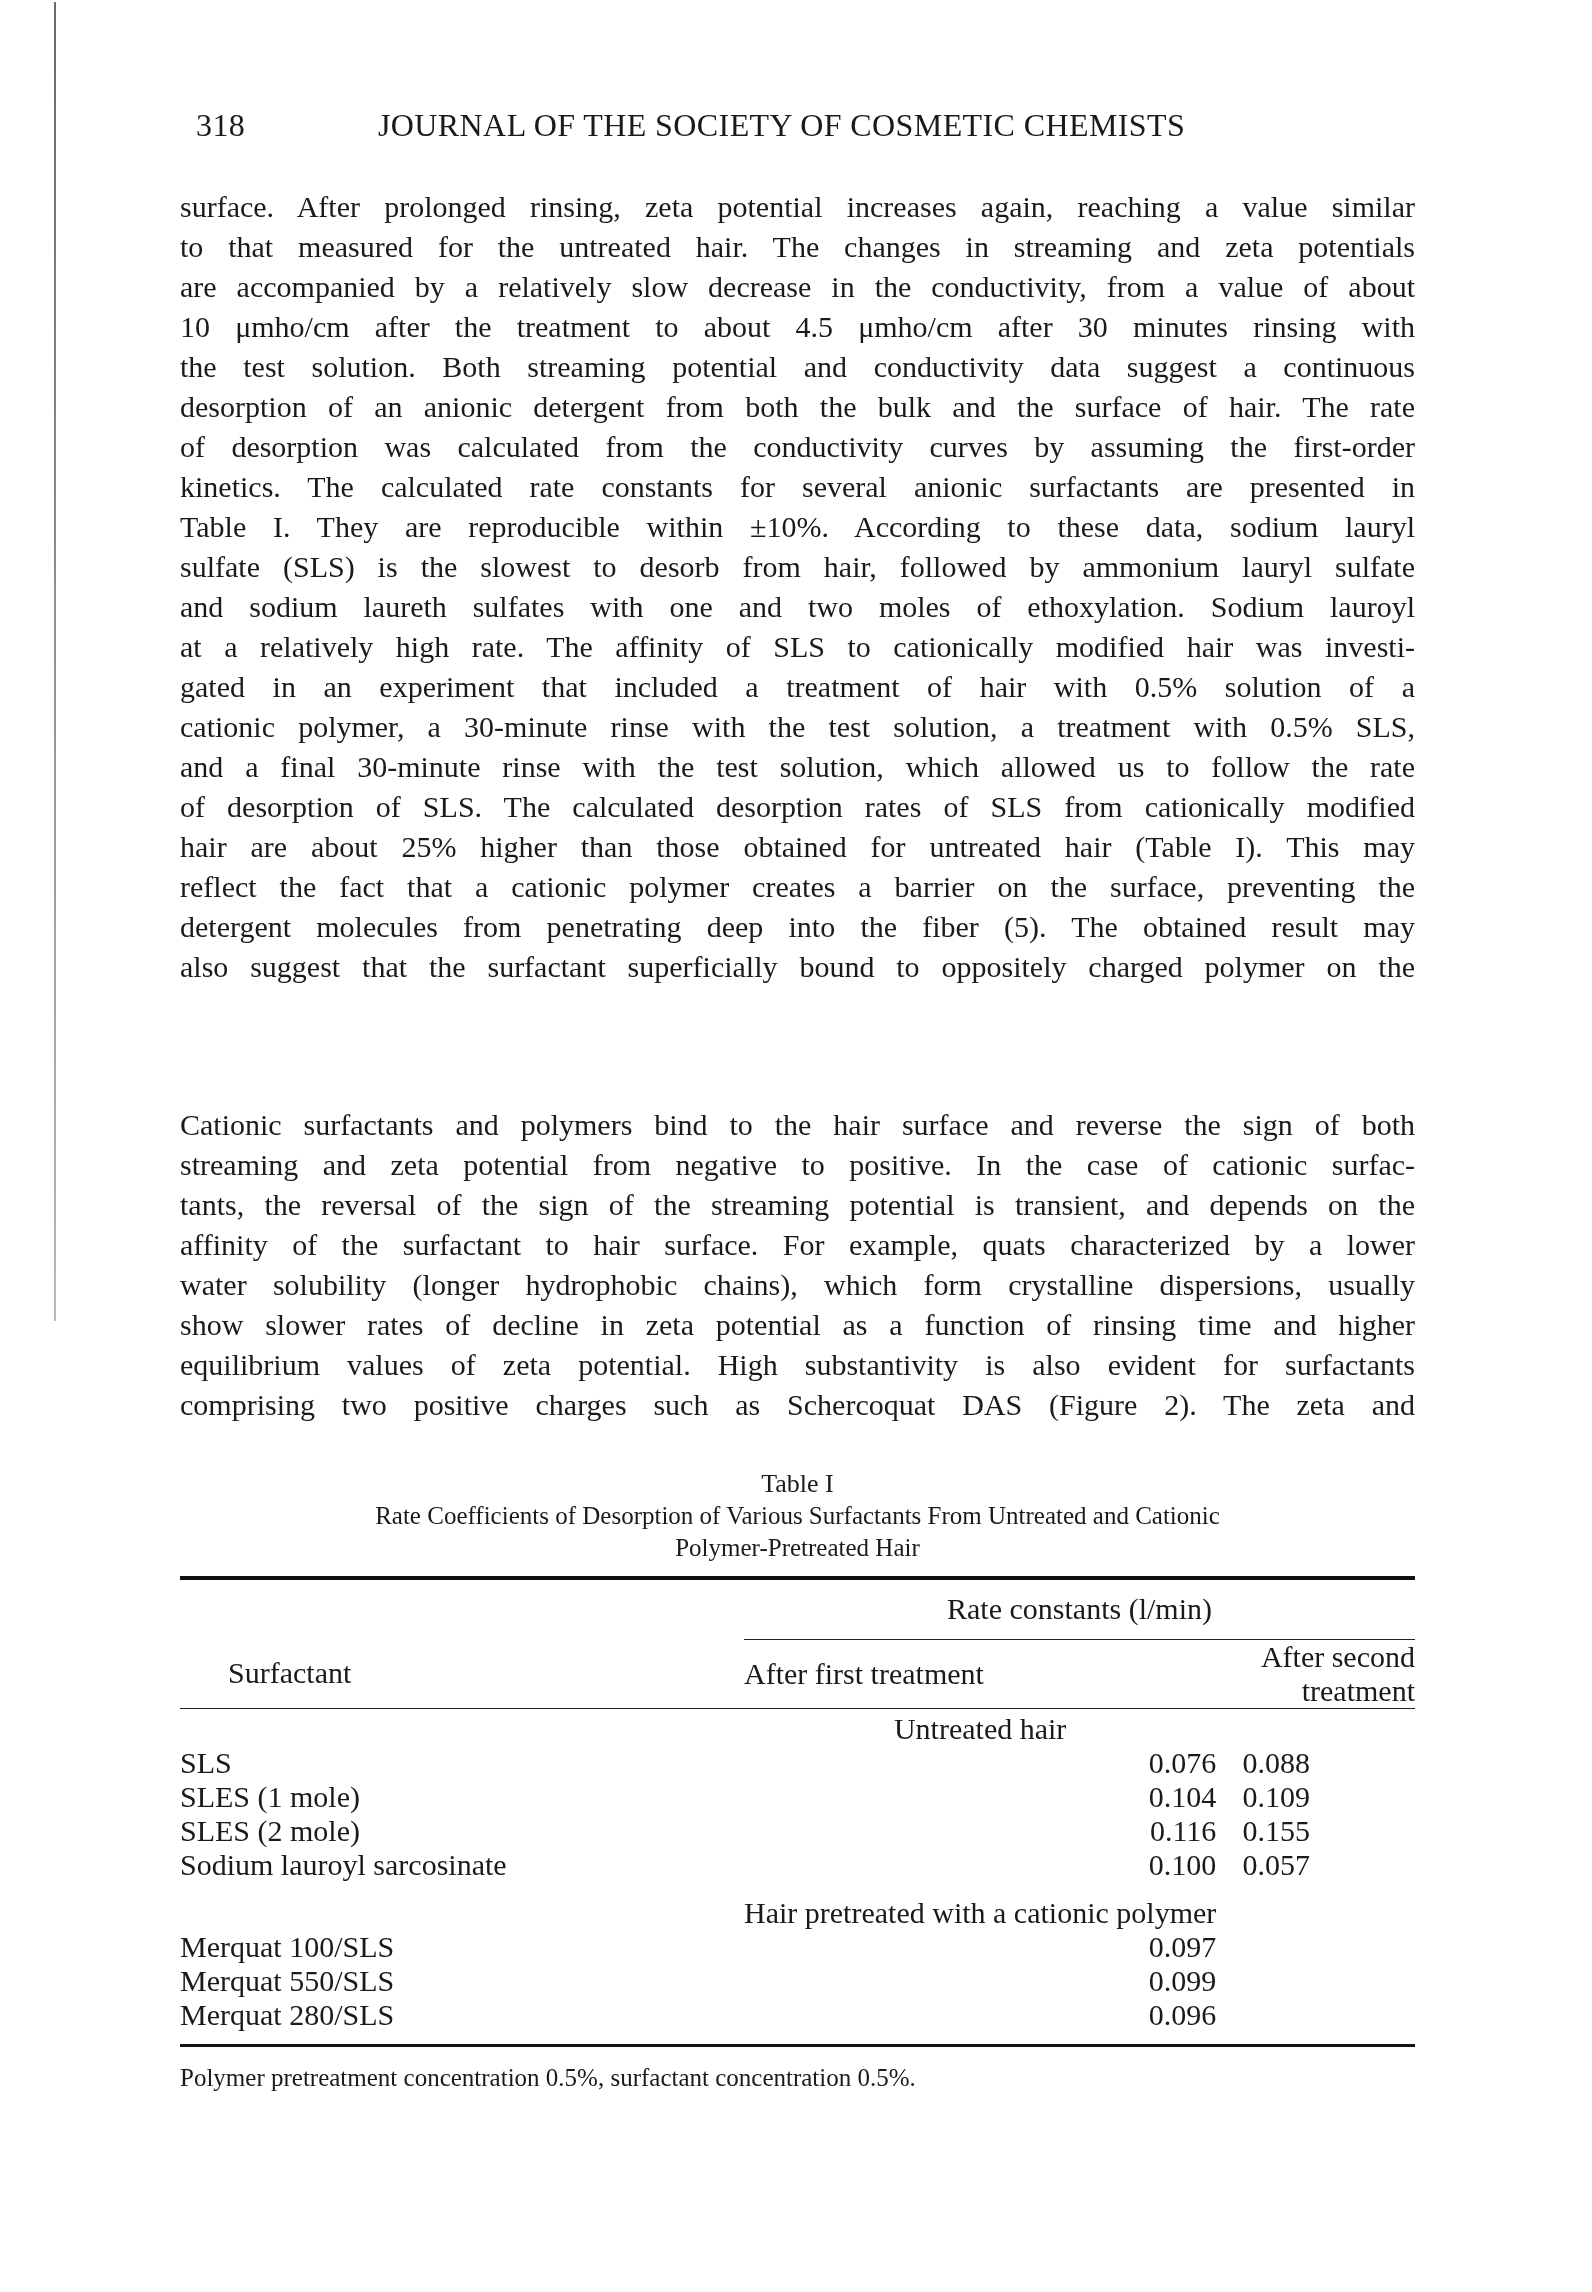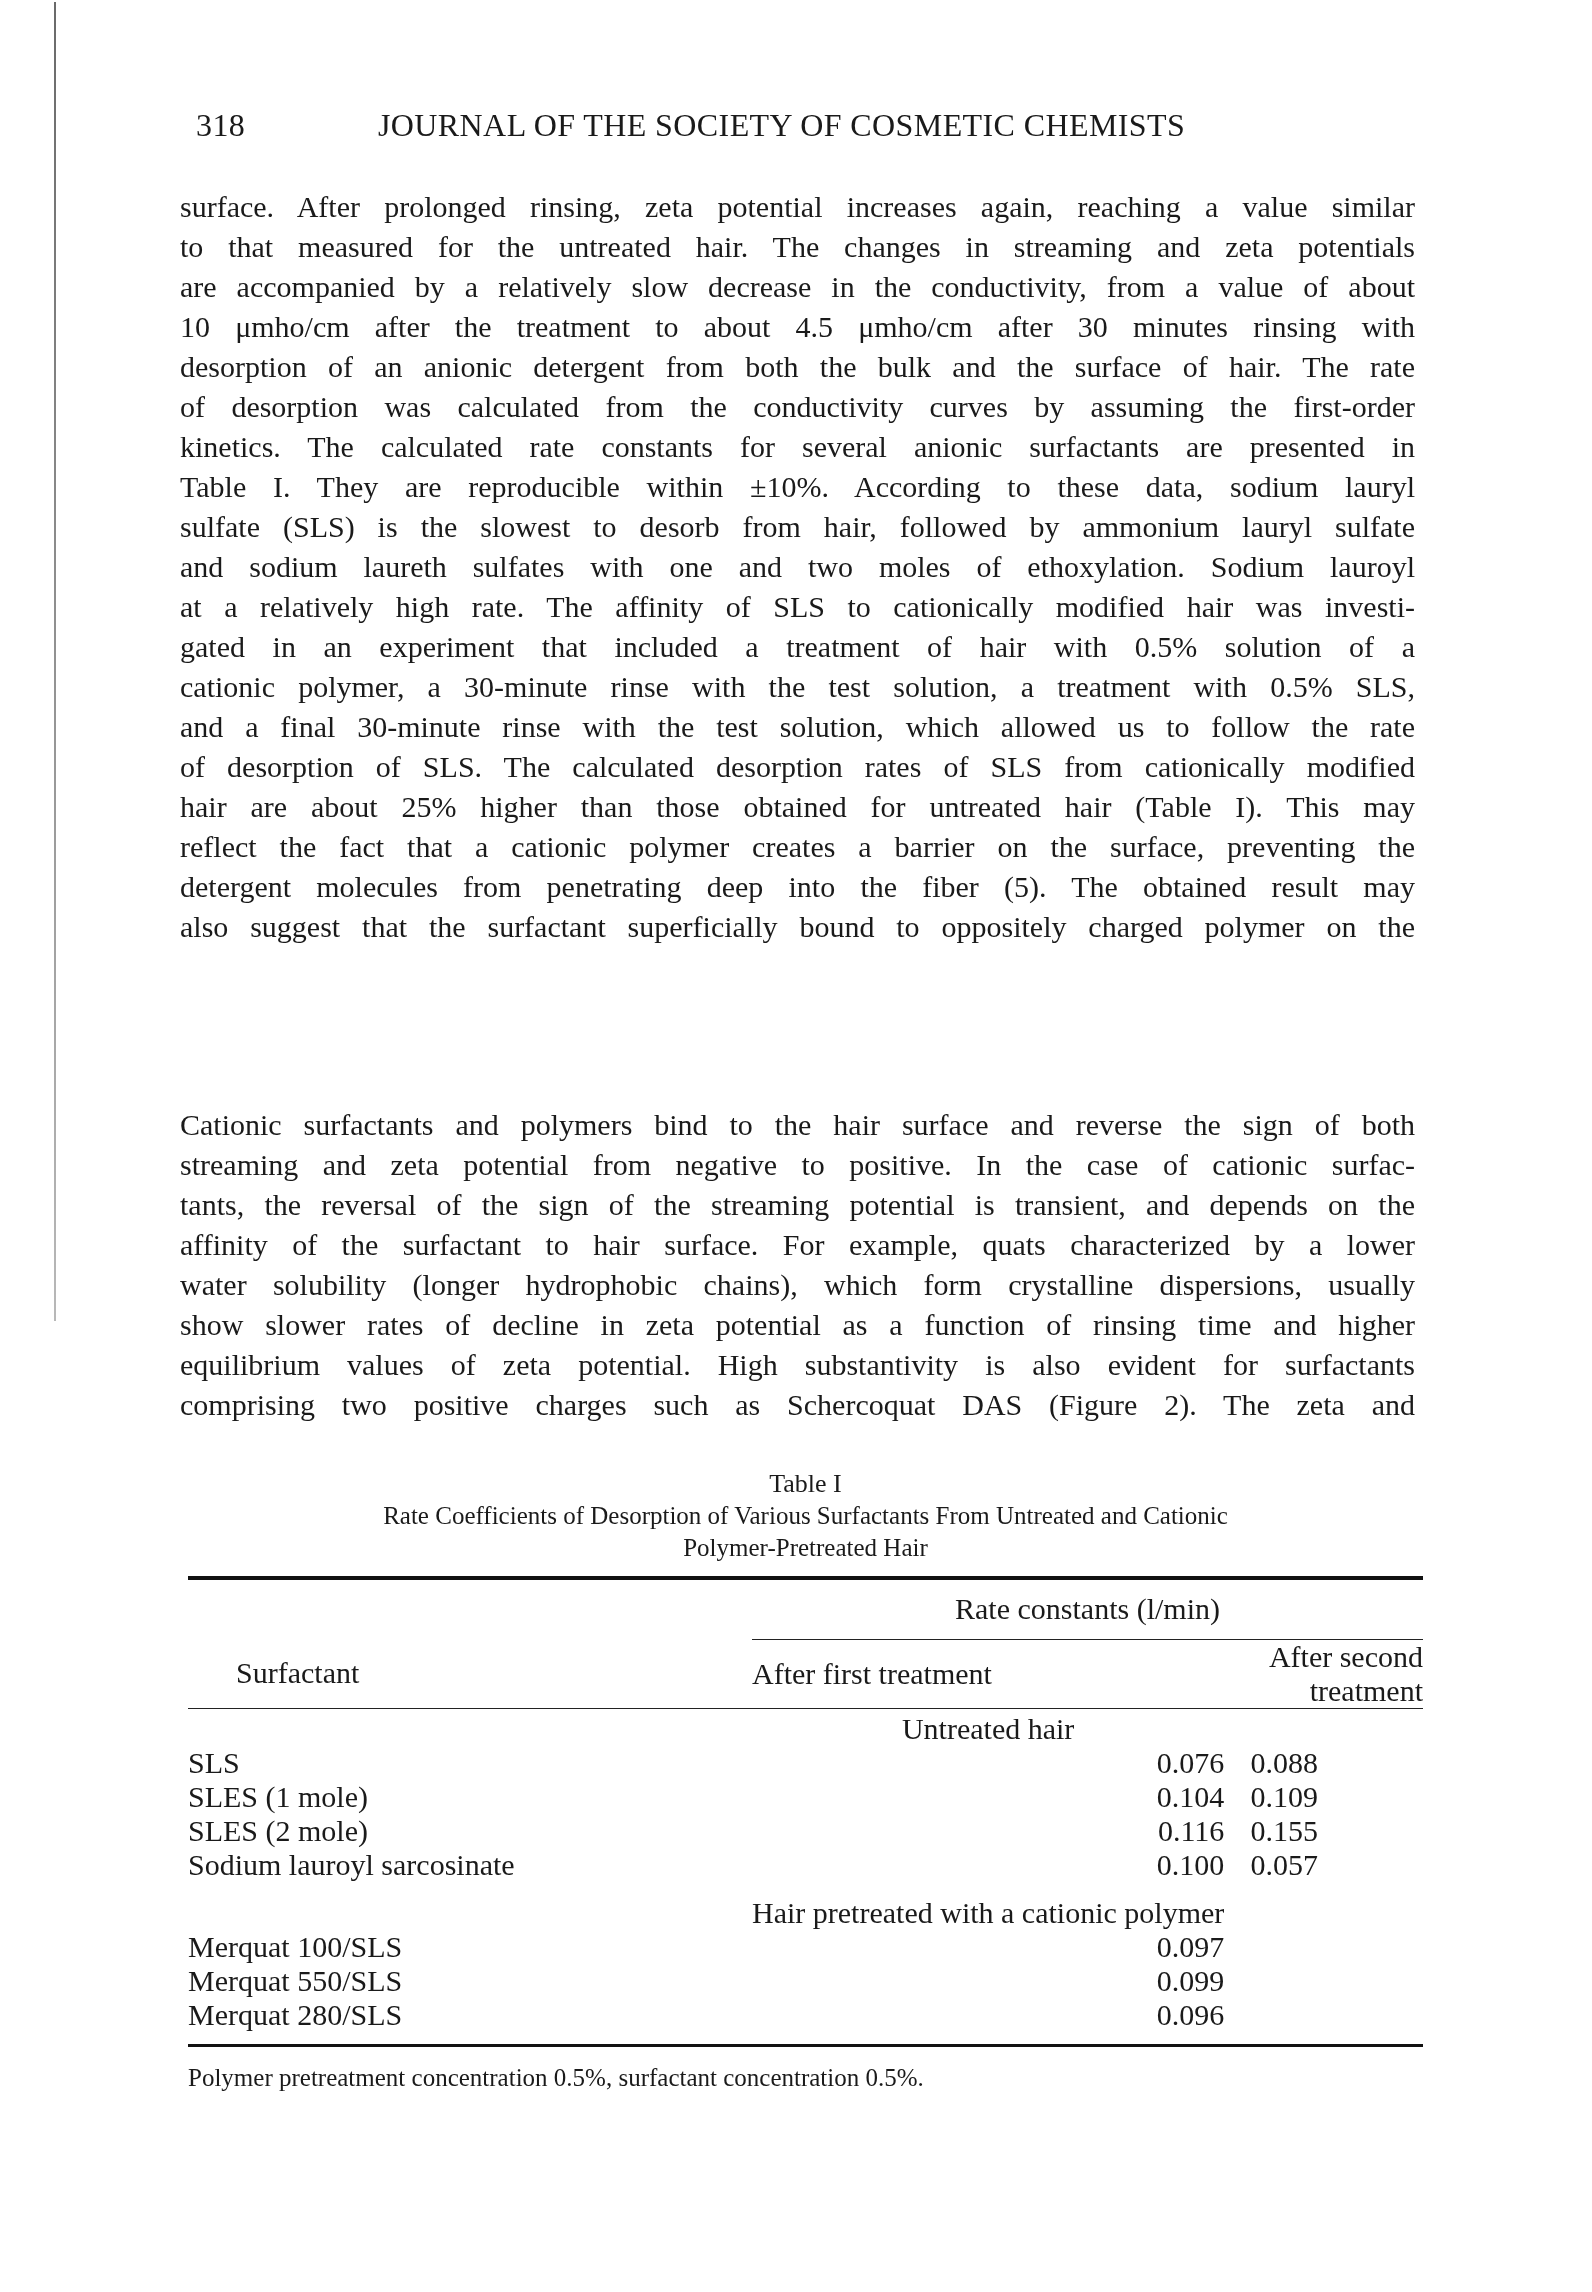--- a/index.html
+++ b/index.html
@@ -8,21 +8,21 @@
   .scan-edge { position:absolute; left:54px; top:1.9px; width:1.9px; height:1319px;
                background:linear-gradient(#6a6a6a,#8a8a8a 40%,#b8b8b8); }
   .running-head { position:absolute; top:107px; left:196px; font-size:32px; letter-spacing:0.4px; white-space:nowrap; }
   .running-head .page-num { display:inline-block; width:182px; }
   .body-text { position:absolute; left:180px; width:1235px; font-size:30px; line-height:40px;
                text-align:justify; }
   .para1 { top:187px; }
   .para2 { top:1105px; }
   .line { display:block; text-align:justify; text-align-last:justify; white-space:nowrap; }
   .line.last { text-align-last:left; }
-  .table-block { position:absolute; left:188px; width:1235px; top:1468px; }
+  .table-block { position:absolute; left:180px; width:1235px; top:1468px; }
   .table-title { text-align:center; font-size:26px; line-height:32px; }
   .table-caption { text-align:center; font-size:25px; line-height:32px; }
   .rule-thick { height:3.8px; background:#111; margin:0; }
   table.data { width:100%; border-collapse:collapse; font-size:30px; }
   table.data td, table.data th { padding:0; font-weight:normal; }
   .col-name { width:516px; text-align:left; }
   .col-first { width:315px; text-align:right; }
   .col-second { text-align:right; padding-right:105px !important; }
   .footnote { font-size:25px; margin-top:17px; }
 </style>
@@ -33,20 +33,21 @@
 
 <div class="running-head">
   <span class="page-num">318</span><span>JOURNAL OF THE SOCIETY OF COSMETIC CHEMISTS</span>
 </div>
 
 <div class="body-text para1">
   <span class="line">surface. After prolonged rinsing, zeta potential increases again, reaching a value similar</span>
   <span class="line">to that measured for the untreated hair. The changes in streaming and zeta potentials</span>
   <span class="line">are accompanied by a relatively slow decrease in the conductivity, from a value of about</span>
   <span class="line">10 μmho/cm after the treatment to about 4.5 μmho/cm after 30 minutes rinsing with</span>
+  <span class="line">the test solution. Both streaming potential and conductivity data suggest a continuous</span>
   <span class="line">desorption of an anionic detergent from both the bulk and the surface of hair. The rate</span>
   <span class="line">of desorption was calculated from the conductivity curves by assuming the first-order</span>
   <span class="line">kinetics. The calculated rate constants for several anionic surfactants are presented in</span>
   <span class="line">Table I. They are reproducible within ±10%. According to these data, sodium lauryl</span>
   <span class="line">sulfate (SLS) is the slowest to desorb from hair, followed by ammonium lauryl sulfate</span>
   <span class="line">and sodium laureth sulfates with one and two moles of ethoxylation. Sodium lauroyl</span>
   <span class="line">at a relatively high rate. The affinity of SLS to cationically modified hair was investi-</span>
   <span class="line">gated in an experiment that included a treatment of hair with 0.5% solution of a</span>
   <span class="line">cationic polymer, a 30-minute rinse with the test solution, a treatment with 0.5% SLS,</span>
   <span class="line">and a final 30-minute rinse with the test solution, which allowed us to follow the rate</span>

